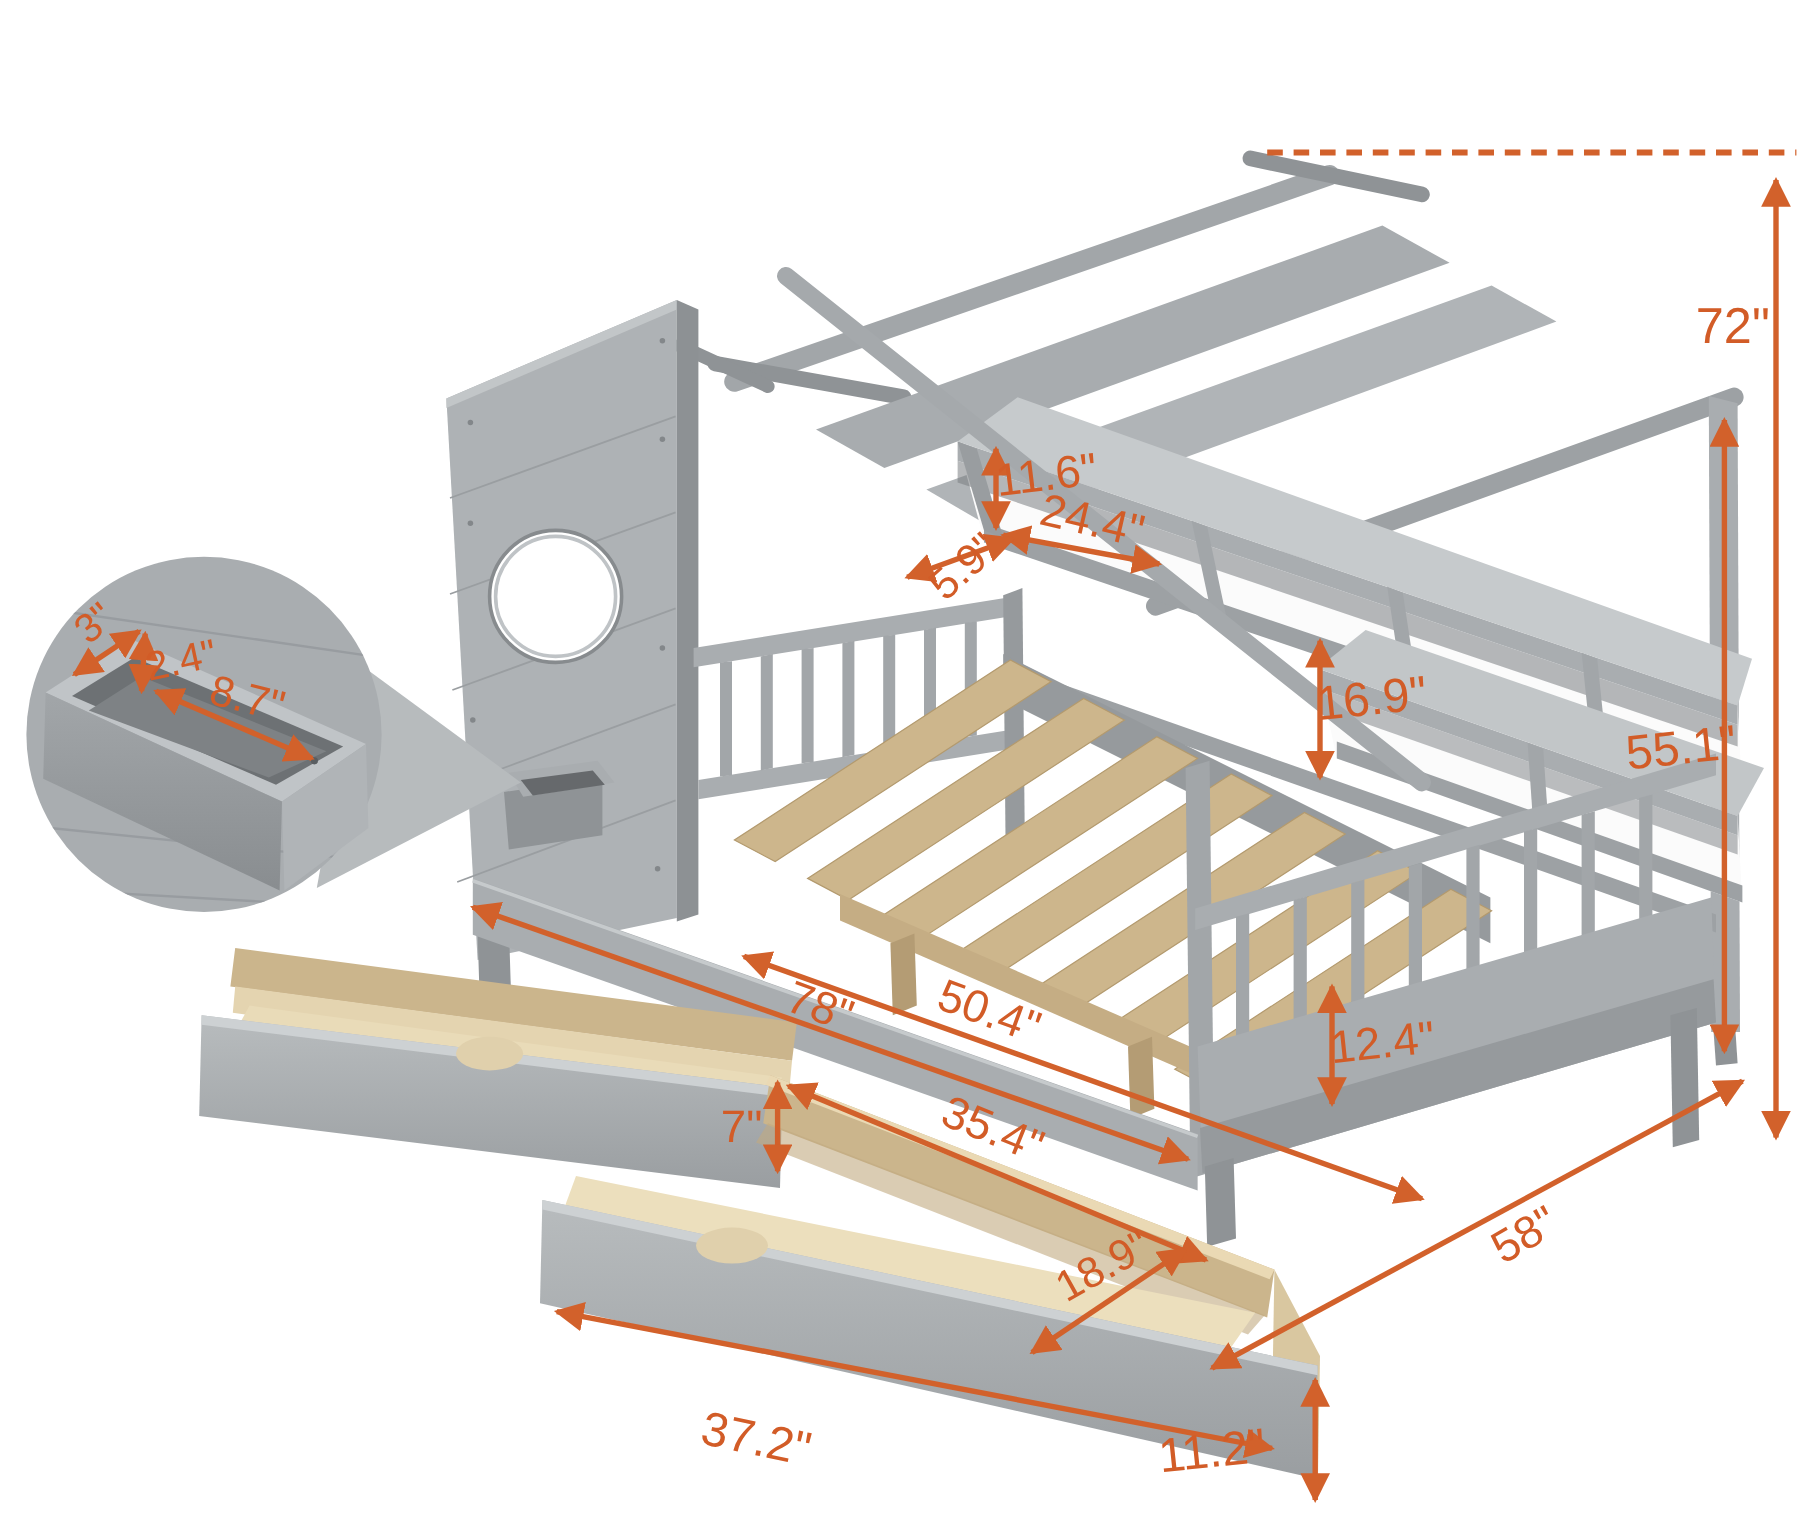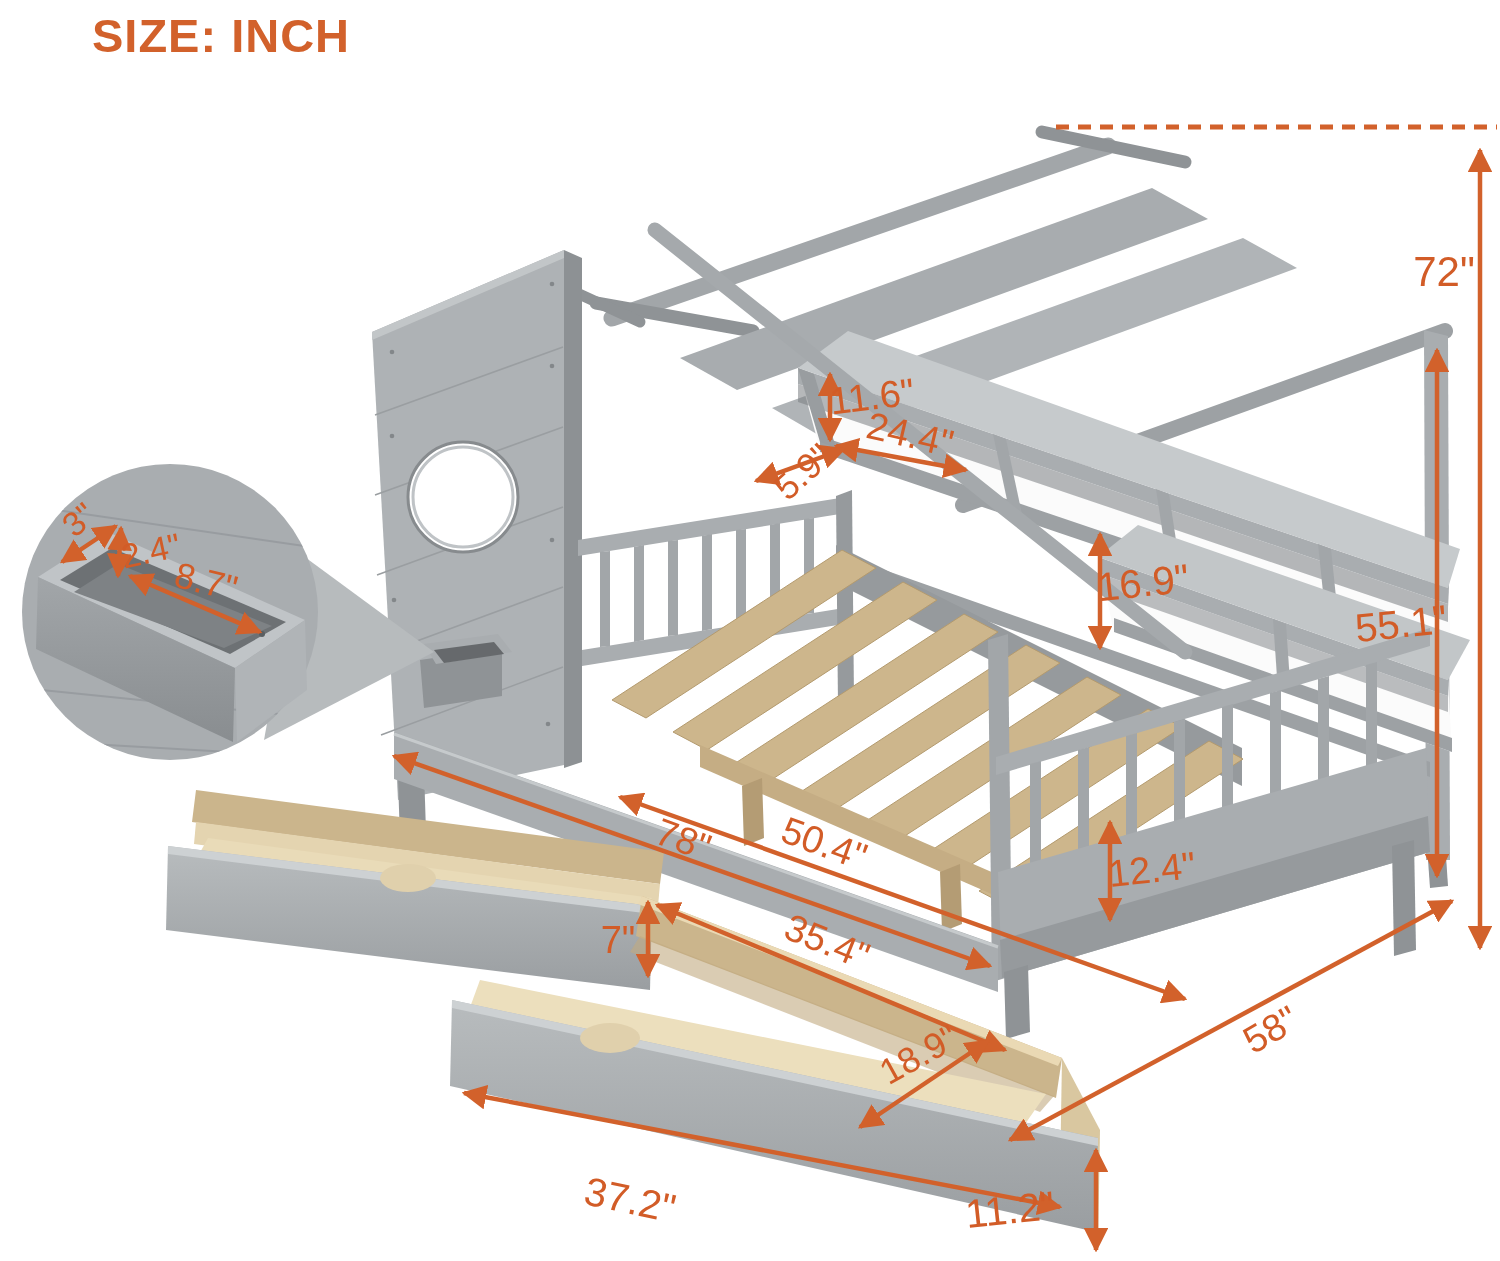--- a/index.html
+++ b/index.html
@@ -208,21 +208,20 @@
       <line x1="1010" y1="1140" x2="1452" y2="901" marker-start="url(#ah)" marker-end="url(#ah)"></line>
       <line x1="860" y1="1127" x2="988" y2="1041" marker-start="url(#ah)" marker-end="url(#ah)"></line>
       <line x1="464" y1="1093" x2="1060" y2="1207" marker-start="url(#ah)" marker-end="url(#ah)"></line>
       <line x1="1096" y1="1150" x2="1096" y2="1250" marker-start="url(#ah)" marker-end="url(#ah)"></line>
       <line x1="116" y1="526" x2="62" y2="562" marker-start="url(#ah)" marker-end="url(#ah)"></line>
       <line x1="121" y1="528" x2="118" y2="576" marker-start="url(#ah)" marker-end="url(#ah)"></line>
       <line x1="130" y1="576" x2="260" y2="632" marker-start="url(#ah)" marker-end="url(#ah)"></line>
     </g>
   </svg>
 
-  <div id="title">SIZE: INCH</div>
 
   <div class="dim" style="left:1444px;top:272px;font-size:42px;">72"</div>
   <div class="dim" style="left:872px;top:397px;transform:translate(-50%,-50%) rotate(-7deg);">11.6"</div>
   <div class="dim" style="left:910px;top:435px;transform:translate(-50%,-50%) rotate(13deg);">24.4"</div>
   <div class="dim" style="left:803px;top:472px;font-size:36px;transform:translate(-50%,-50%) rotate(-42deg);">5.9"</div>
   <div class="dim" style="left:1143px;top:583px;font-size:40px;transform:translate(-50%,-50%) rotate(-6deg);">16.9"</div>
   <div class="dim" style="left:1401px;top:624px;font-size:40px;transform:translate(-50%,-50%) rotate(-6deg);">55.1"</div>
   <div class="dim" style="left:683px;top:840px;transform:translate(-50%,-50%) rotate(20deg);">78"</div>
   <div class="dim" style="left:824px;top:844px;transform:translate(-50%,-50%) rotate(20deg);">50.4"</div>
   <div class="dim" style="left:1152px;top:870px;transform:translate(-50%,-50%) rotate(-6deg);">12.4"</div>

